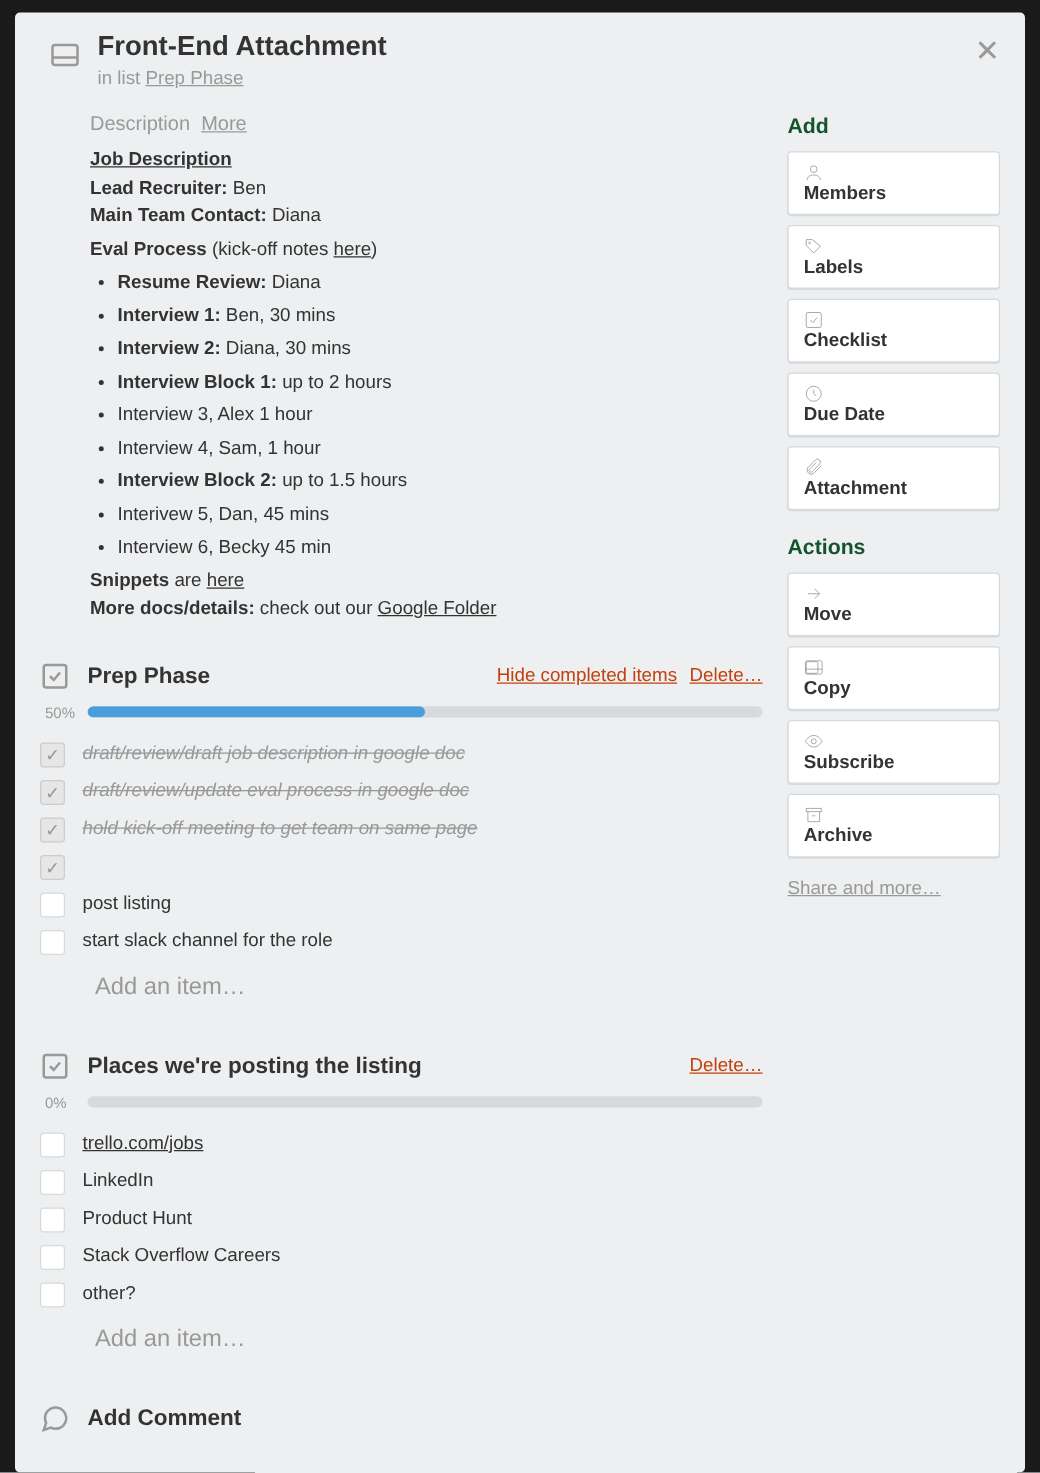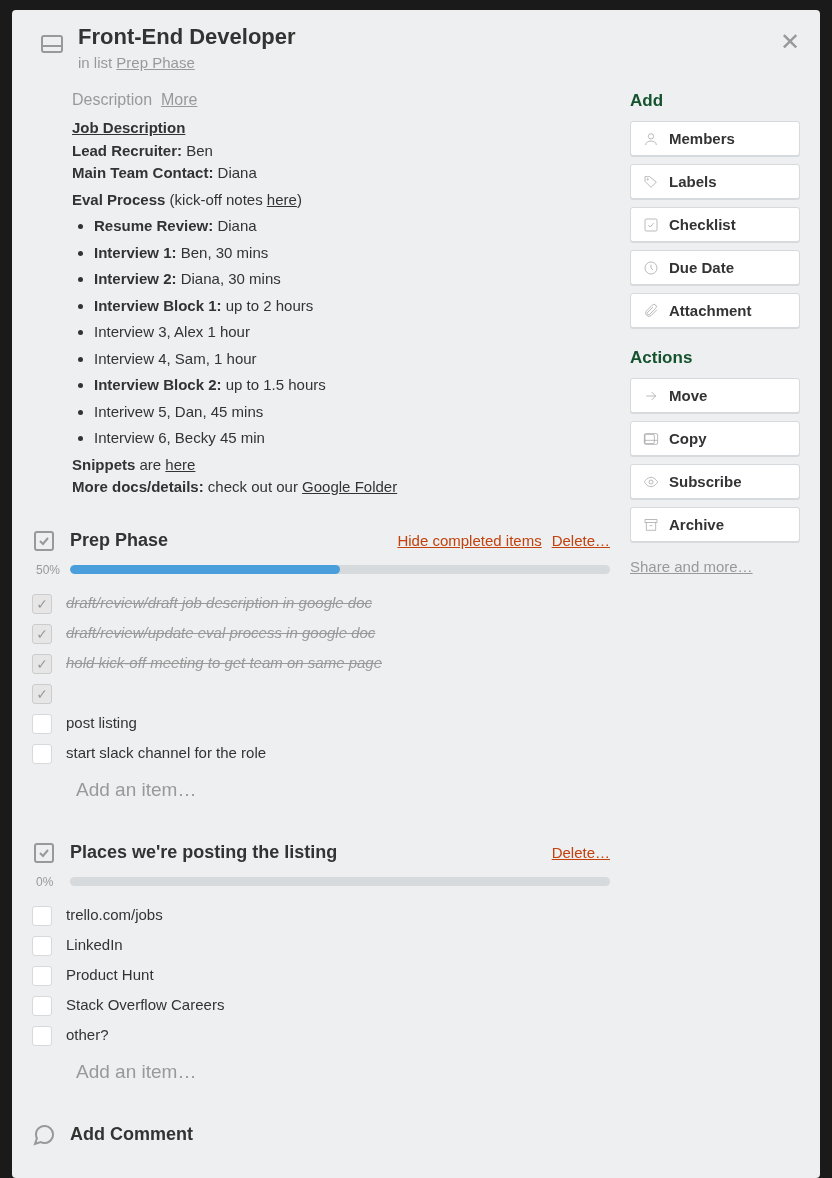--- a/index.html
+++ b/index.html
@@ -99,31 +99,32 @@
 .sidebar-heading {
   font-size: 17px;
   font-weight: 600;
   color: #14532d;
   margin-bottom: 10px;
   margin-top: 0;
 }
 .sidebar-heading.actions { margin-top: 20px; }
 .sidebar-btn {
   display: flex;
-  align-items: flex-end;
+  align-items: flex-start;
   background: #fff;
   border: 1px solid #d6dadc;
   box-shadow: 0 1px 0 #d6dadc;
   border-radius: 3px;
   padding: 8px 12px;
   margin-bottom: 8px;
   font-size: 15px;
   font-weight: 600;
   color: #333;
   cursor: pointer;
+  flex-direction: column;
 }
 .sidebar-btn svg {
   width: 16px;
   height: 16px;
   margin-right: 10px;
   stroke: #999;
   fill: none;
 }
 .share-link {
   color: #999;
@@ -216,21 +217,21 @@
 .check-label {
   font-size: 15px;
   color: #333;
   padding-top: 0px;
 }
 .check-label.done {
   font-style: italic;
   text-decoration: line-through;
   color: #999;
 }
-.check-label a { color: #333; }
+.check-label a { color: #333; text-decoration: underline; }
 .add-item {
   font-size: 19px;
   color: #999;
   padding: 10px 0 10px 44px;
   cursor: pointer;
 }
 .add-comment-section {
   margin-top: 30px;
   margin-left: -40px;
   display: flex;
@@ -247,21 +248,21 @@
 
 <div class="modal">
   <div class="close-btn">✕</div>
 
   <div class="card-header">
     <svg class="card-icon" viewBox="0 0 24 24" fill="none" stroke="currentColor" stroke-width="2">
         <rect x="2" y="4" width="20" height="16" rx="2"></rect>
         <line x1="2" y1="14" x2="22" y2="14"></line>
       </svg>
     <div>
-      <div class="card-title">Front-End Developer</div>
+      <div class="card-title">Front-End Attachment</div>
       <div class="card-subtitle">
         <span>in list </span><a>Prep Phase</a>
       </div>
     </div>
   </div>
 
   <div class="content-wrapper">
     <div class="main-col">
       <div class="desc-header">
         <span>Description</span>&nbsp;&nbsp;<span class="edit">More</span>

